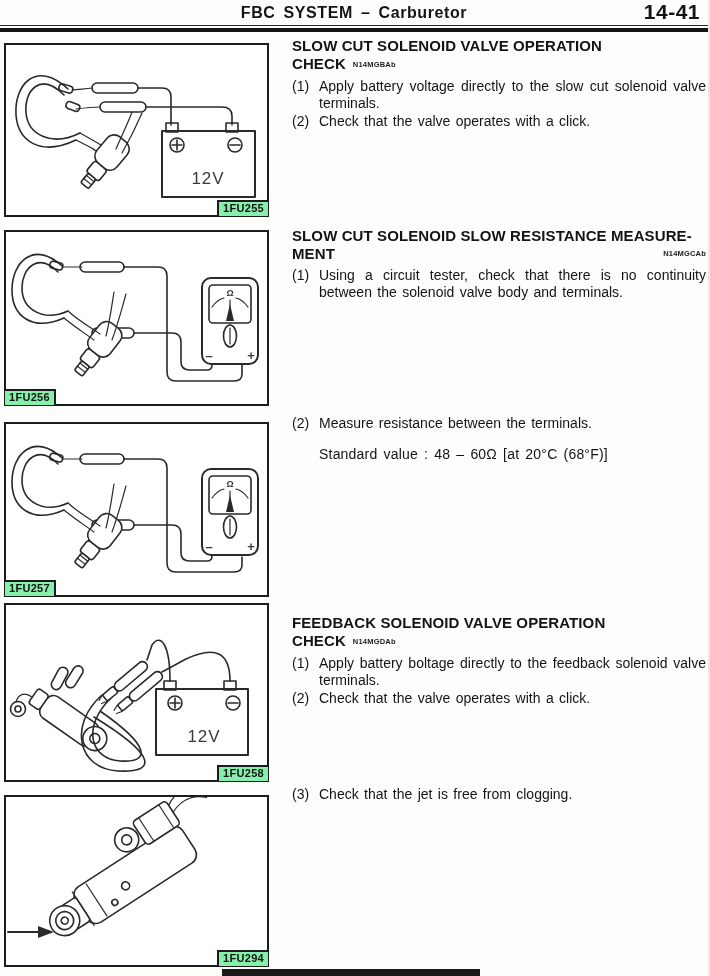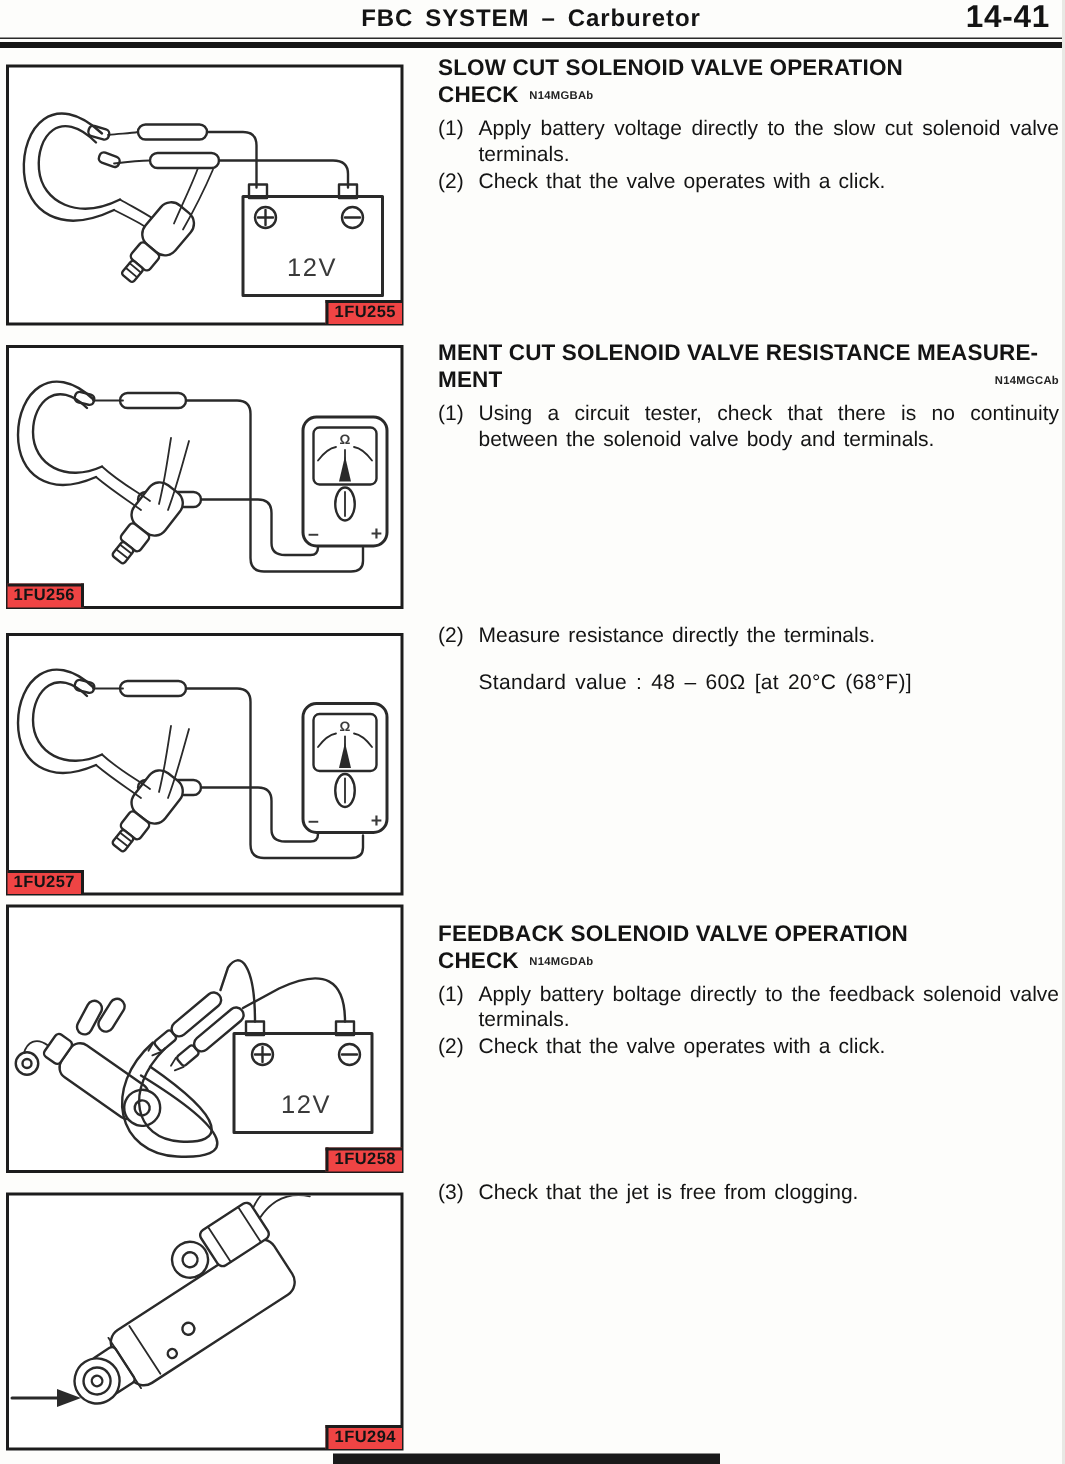--- a/index.html
+++ b/index.html
@@ -8,21 +8,21 @@
   
   .hdr-title{position:absolute;top:4px;left:0;width:100%;text-align:center;
              font-size:16px;font-weight:bold;letter-spacing:.6px;word-spacing:3px;}
   .hdr-page{position:absolute;top:0;right:8px;font-size:21px;font-weight:bold;letter-spacing:.5px;text-align:center;}
   .rule-thin{position:absolute;top:25px;left:0;width:710px;height:1px;background:#2a2a2a;}
   .rule-thick{position:absolute;top:28px;left:0;width:710px;height:4px;background:#151515;}
   
   .fig{position:absolute;border:2px solid #1c1c1c;background:#fff;}
   .fig svg{display:block;}
   .fig-label{position:absolute;font-size:11px;font-weight:bold;line-height:13px;
-             background:#ef4444;padding:0 4px 1px 4px;letter-spacing:.3px;}
+             background:#86efac;padding:0 4px 1px 4px;letter-spacing:.3px;}
   .fig-label.corner-right{right:-1px;bottom:-1px;border-top:2px solid #1c1c1c;border-left:2px solid #1c1c1c;}
   .fig-label.corner-left{left:-1px;bottom:-1px;border-top:2px solid #1c1c1c;border-right:2px solid #1c1c1c;}
   .lineart{stroke:#2a2a2a;fill:none;stroke-width:1.6;stroke-linecap:round;stroke-linejoin:round;}
   .lineart .thick{stroke-width:2;}
   .lineart .thin{stroke-width:1.2;}
   .lineart .solid{fill:#2a2a2a;stroke:none;}
   .lineart .white{fill:#fff;}
   .lineart text{stroke:none;fill:#3a3a3a;font-family:"Liberation Sans",sans-serif;}
   
   .tblock{position:absolute;left:292px;width:414px;}
@@ -260,38 +260,38 @@
       </div>
       <div class="step">
         <span class="num">(2)</span>
         <span class="t">Check that the valve operates with a click.</span>
       </div>
     </div>
   </div>
 
   <div class="tblock" style="top:227px;">
     <div class="sec-head">
-      <span>MENT CUT SOLENOID VALVE RESISTANCE MEASURE-</span>
+      <span>SLOW CUT SOLENOID SLOW RESISTANCE MEASURE-</span>
       <div class="head-row2">
         <span>MENT</span>
         <span class="sec-code">N14MGCAb</span>
       </div>
     </div>
     <div class="steps">
       <div class="step">
         <span class="num">(1)</span>
         <span class="t">Using a circuit tester, check that there is no continuity between the solenoid valve body and terminals.</span>
       </div>
     </div>
   </div>
 
   <div class="tblock" style="top:413px;">
     <div class="step">
       <span class="num">(2)</span>
-      <span class="t">Measure resistance directly the terminals.</span>
+      <span class="t">Measure resistance between the terminals.</span>
     </div>
     <div class="std">Standard value : 48 – 60Ω [at 20°C (68°F)]</div>
   </div>
 
   <div class="tblock" style="top:614px;">
     <div class="sec-head">
       <span>FEEDBACK SOLENOID VALVE OPERATION CHECK</span><span class="sec-code">N14MGDAb</span>
     </div>
     <div class="steps">
       <div class="step">

